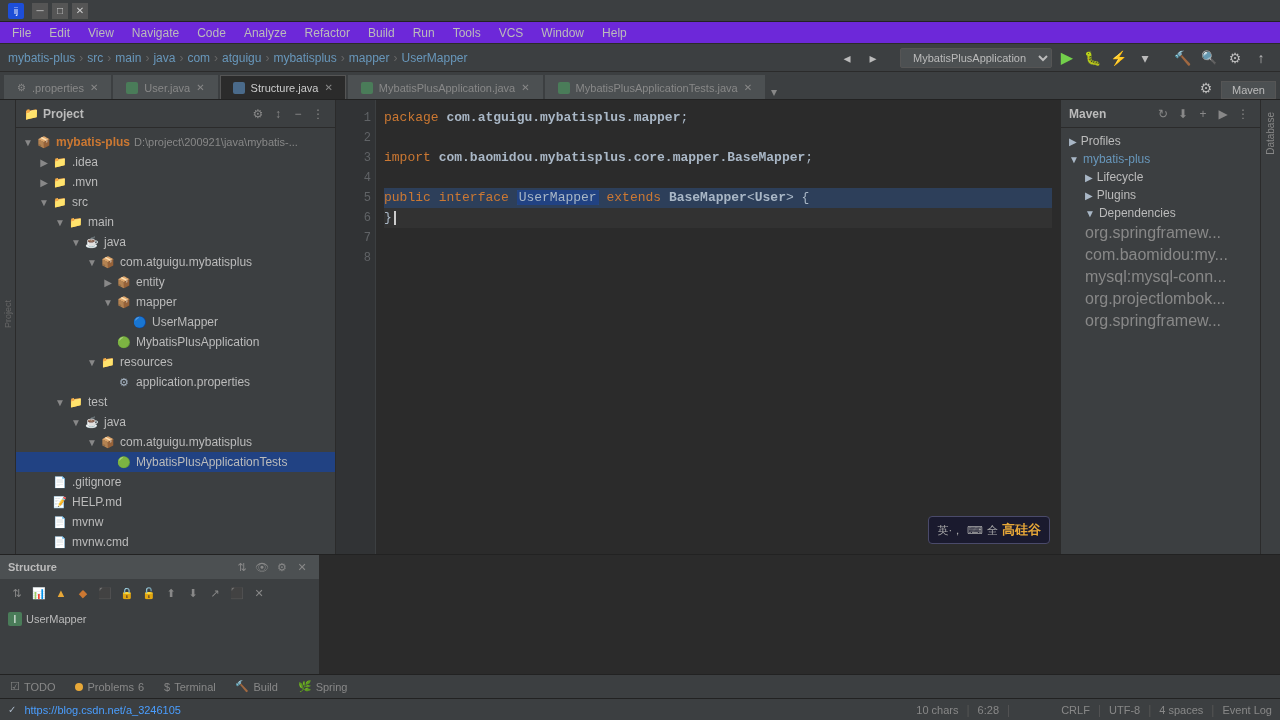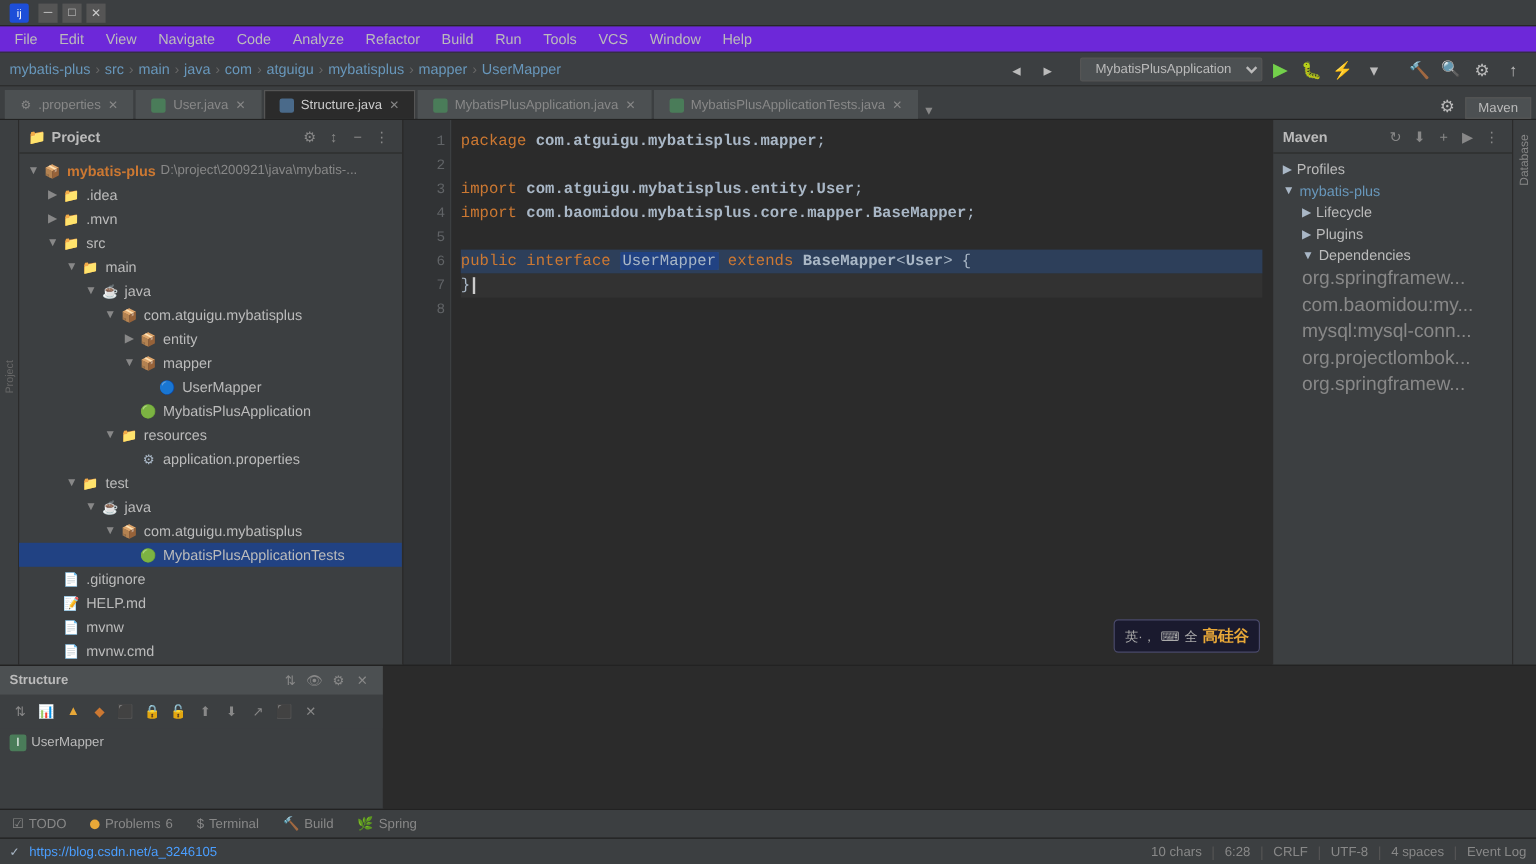--- a/index.html
+++ b/index.html
@@ -380,21 +380,20 @@
         <div style="line-height:20px;">4</div>
         <div style="line-height:20px;">5</div>
         <div style="line-height:20px;">6</div>
         <div style="line-height:20px;">7</div>
         <div style="line-height:20px;">8</div>
       </div>
 
       <div class="code-area">
         <span class="code-line"><span class="kw">package</span> <span class="cn">com.atguigu.mybatisplus.mapper</span>;</span>
         <span class="code-line">&nbsp;</span>
-        <span class="code-line"><span class="kw">import</span> <span class="cn">com.atguigu.mybatisplus.entity.User</span>;</span>
         <span class="code-line"><span class="kw">import</span> <span class="cn">com.baomidou.mybatisplus.core.mapper.BaseMapper</span>;</span>
         <span class="code-line" style="position:relative;"><span style="position:absolute;left:-22px;top:2px;color:#e8a838;font-size:12px;">💡</span>&nbsp;</span>
         <span class="code-line" style="background:#2d3f5a;display:block;"><span class="kw">public</span> <span class="kw">interface</span> <span class="hl"><span style="background:#214283;border-radius:2px;padding:0 2px;">UserMapper</span></span> <span class="kw">extends</span> <span class="cn">BaseMapper</span>&lt;<span class="cn">User</span>&gt; {</span>
         <span class="code-line" style="background:#323232;display:block;">}<span style="display:inline-block;width:2px;height:14px;background:#ccc;vertical-align:middle;margin-left:2px;"></span></span>
         <span class="code-line">&nbsp;</span>
       </div>
 
       <div class="ime-overlay" style="position:absolute;bottom:10px;right:10px;">
         <span style="color:#aaa;font-size:11px;">英·，</span>
         <span style="color:#aaa;font-size:11px;">⌨</span>
@@ -527,20 +526,20 @@
 </div>
 
 <div class="status-bar">
   <span style="font-size:10px;">✓</span>
   <span class="status-item" style="color:#4a9eff;cursor:pointer;">https://blog.csdn.net/a_3246105</span>
   <div style="flex:1"></div>
   <span class="status-item">10 chars</span>
   <span class="status-sep">|</span>
   <span class="status-item" style="cursor:pointer;">6:28</span>
   <span class="status-sep">|</span>
-  <span class="status-item" style="cursor:pointer;">CRLF</span>
+  <span class="status-item" style="cursor:pointer;margin-left:43px;">CRLF</span>
   <span class="status-sep">|</span>
   <span class="status-item" style="cursor:pointer;">UTF-8</span>
   <span class="status-sep">|</span>
   <span class="status-item" style="cursor:pointer;">4 spaces</span>
   <span class="status-sep">|</span>
   <span class="status-item" style="cursor:pointer;">Event Log</span>
 </div>
 
 </body></html>

